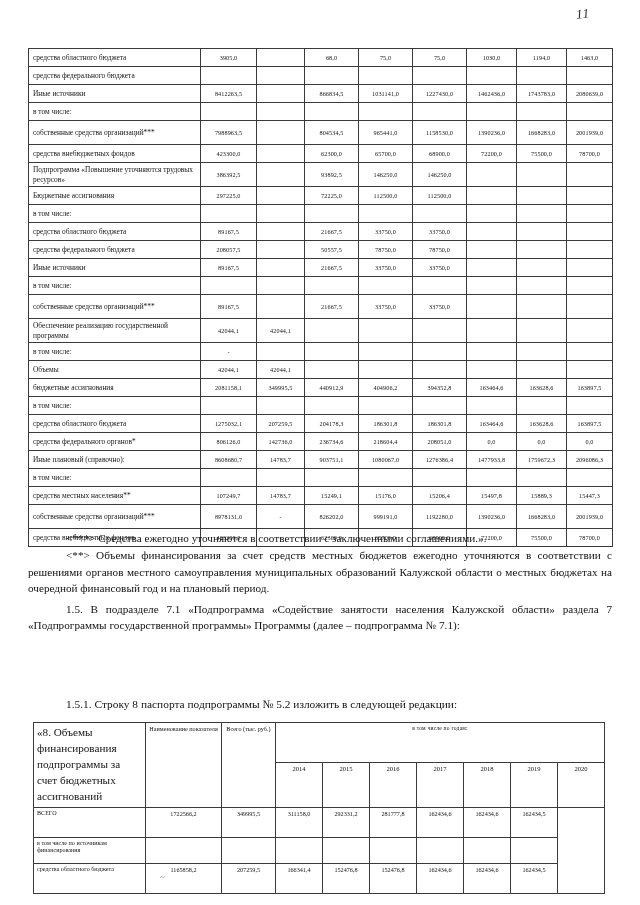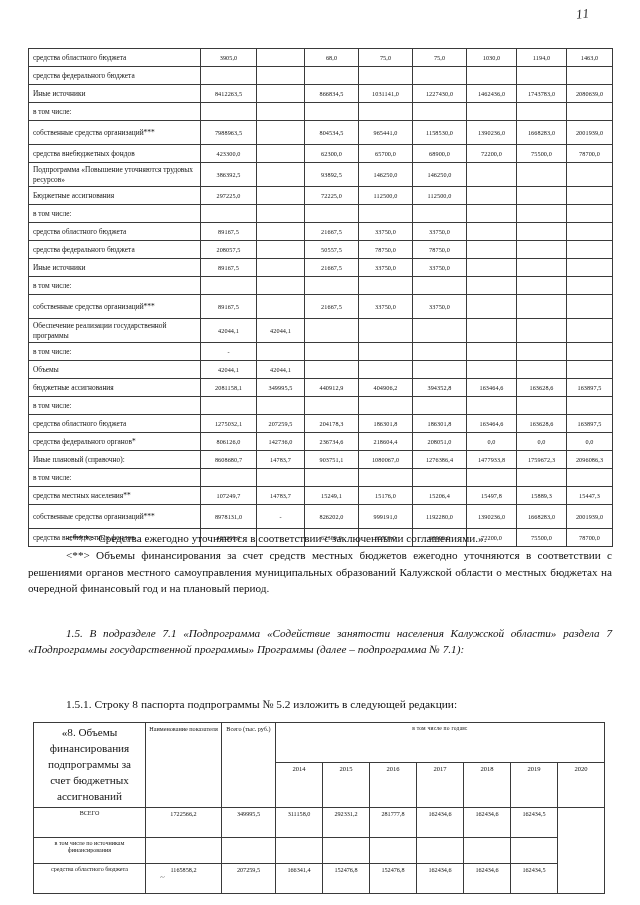--- a/index.html
+++ b/index.html
@@ -88,21 +88,21 @@
     text-align: justify;
     color: #121212;
   }
   .body-text p {
     margin: 0 0 0 0;
     text-indent: 38px;
     text-align: justify;
   }
   .body-text p.spaced { margin-top: 1px; }
   .note-block { top: 529px; }
-  .sec-block  { top: 625px; font-style: italic; }
+  .sec-block  { top: 601px; }
   .sub-head {
     position: absolute;
     left: 28px;
     width: 584px;
     top: 698px;
     font-size: 11.4px;
     text-indent: 38px;
     color: #121212;
   }
 
@@ -119,21 +119,20 @@
     table-layout: fixed;
     border: 1px solid #3a3a3a;
   }
   table.passport td, table.passport th {
     border: 1px solid #3a3a3a;
     font-weight: normal;
     color: #161616;
     padding: 2px 3px;
     vertical-align: top;
     overflow: hidden;
-    text-align: center;
   }
   td.big-left {
     font-size: 11.2px;
     line-height: 1.42;
     text-align: left;
     vertical-align: top;
     padding: 6px 4px 4px 6px;
     width: 112px;
   }
   td.hd {
@@ -347,21 +346,21 @@
             <td class="num">89167,5</td>
             <td class="num"></td>
             <td class="num">21667,5</td>
             <td class="num">33750,0</td>
             <td class="num">33750,0</td>
             <td class="num"></td>
             <td class="num"></td>
             <td class="num"></td>
           </tr>
           <tr class="r-tall">
-            <td class="lbl">Обеспечение реализации государственной программы</td>
+            <td class="lbl">Обеспечение реализацию государственной программы</td>
             <td class="num">42044,1</td>
             <td class="num">42044,1</td>
             <td class="num"></td>
             <td class="num"></td>
             <td class="num"></td>
             <td class="num"></td>
             <td class="num"></td>
             <td class="num"></td>
           </tr>
           <tr class="r-norm">

